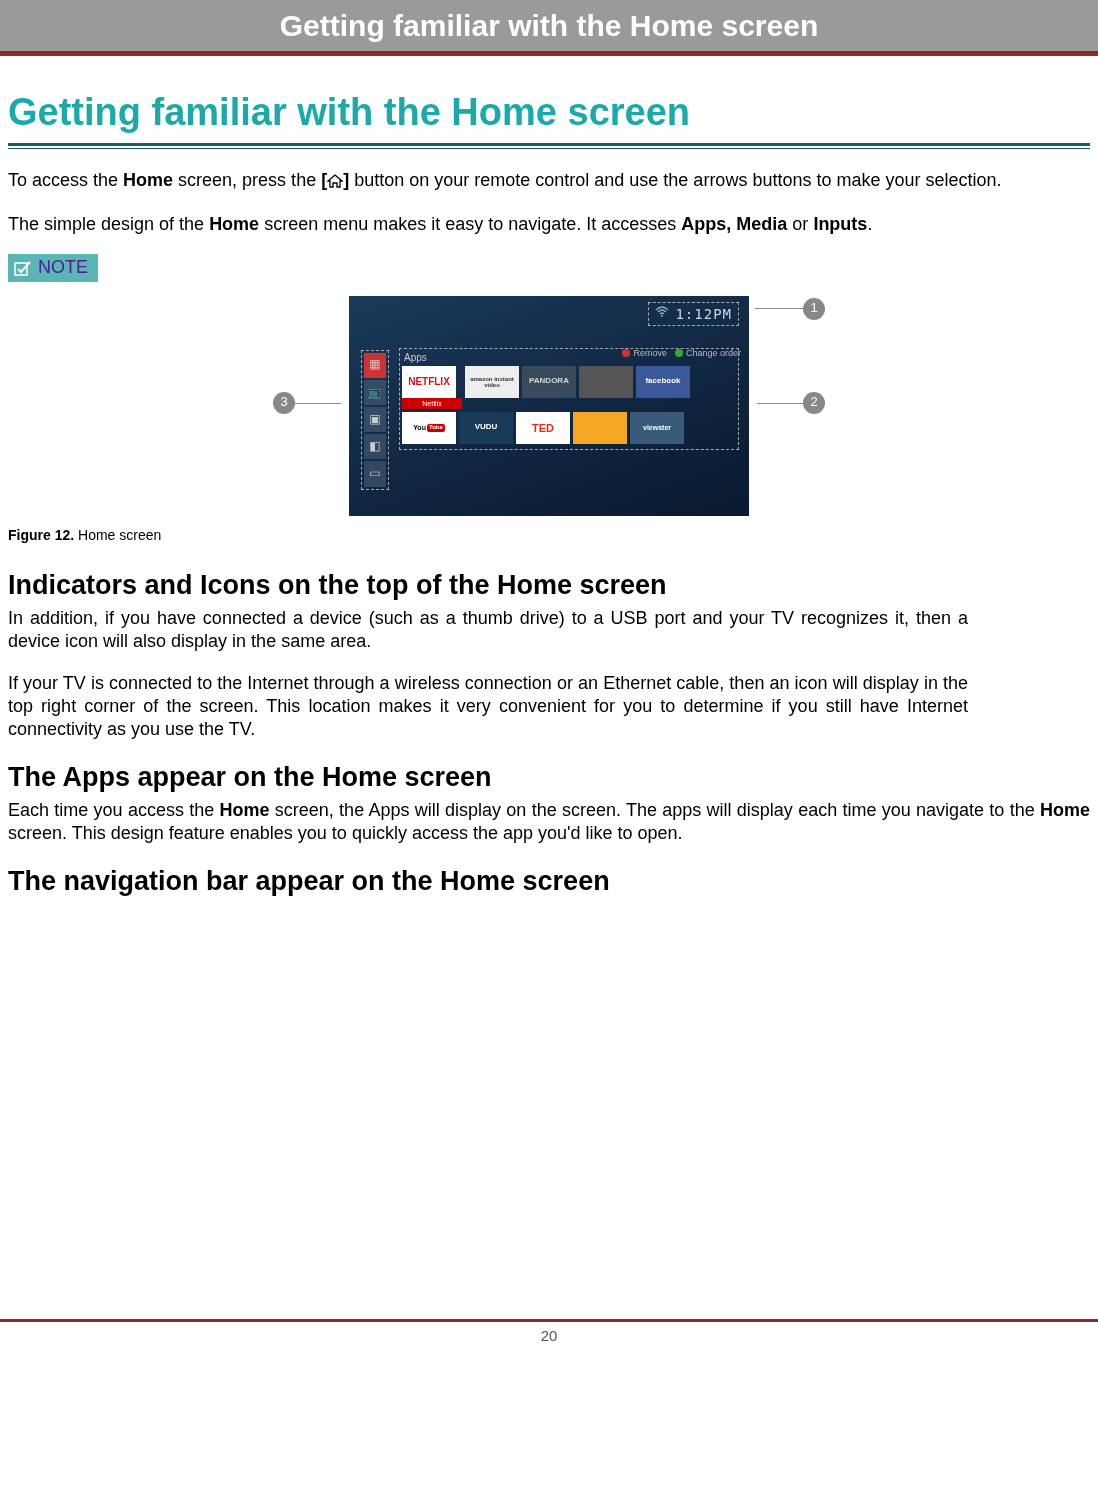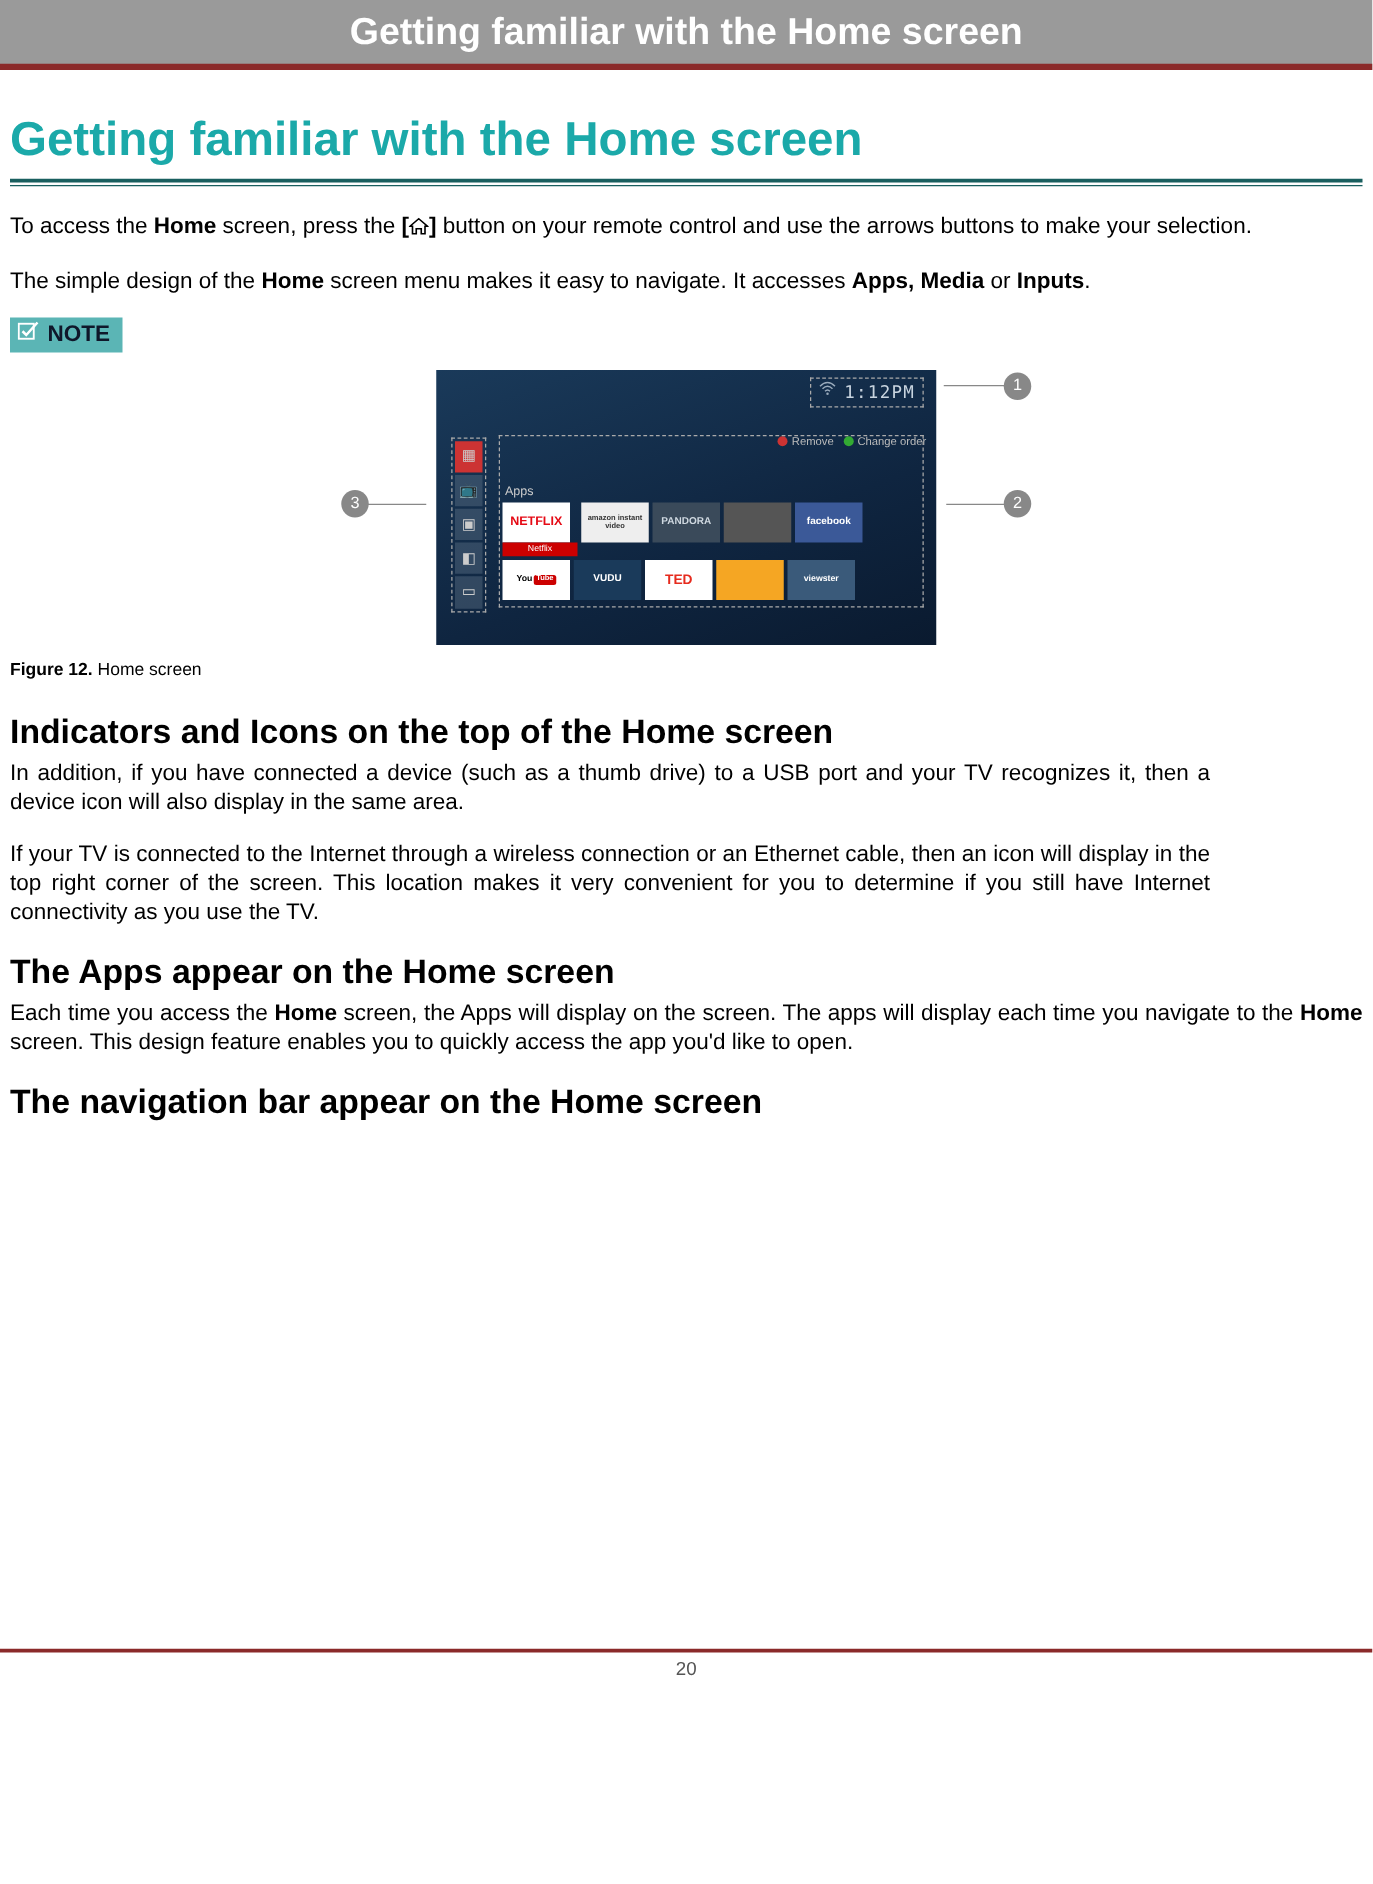--- a/index.html
+++ b/index.html
@@ -32,24 +32,24 @@
     .title-rule {
       border: none;
       border-top: 3px solid #1a5f5f;
       border-bottom: 1px solid #1a5f5f;
       height: 6px;
       margin-bottom: 20px;
     }
     .para { margin-bottom: 18px; }
     .note-badge {
       display: inline-flex;
-      align-items: flex-start;
+      align-items: center;
       background: #5bb5b5;
-      color: #0f172a;
-      font-weight: bold;
+      color: #4c1d95;
+      font-weight: normal;
       padding: 2px 10px 2px 6px;
       font-size: 18px;
       margin-bottom: 2px;
     }
     .note-badge svg { margin-right: 6px; }
     .figure-wrap {
       position: relative;
       width: 480px;
       margin: 12px auto 10px auto;
     }
@@ -58,34 +58,35 @@
       height: 220px;
       margin: 0 auto;
       background: linear-gradient(160deg, #1a3a5a 0%, #0f2540 60%, #0a1a2f 100%);
       position: relative;
       overflow: hidden;
     }
     .status-row {
       position: absolute;
       top: 6px; right: 10px;
       display: flex;
+      align-items: center;
       gap: 6px;
       border: 1px dashed #aaa;
       padding: 2px 6px;
     }
     .wifi-icon { color: #9ab; font-size: 12px; }
     .clock { color: #c8d4df; font-size: 14px; font-family: monospace; letter-spacing: 1px; }
     .apps-area {
       position: absolute;
       top: 52px; left: 50px;
       width: 340px;
       border: 1px dashed #aaa;
       padding: 2px;
     }
-    .apps-label { color: #ccc; font-size: 10px; margin-bottom: 2px; padding-left: 2px; margin-top: 36px; }
+    .apps-label { color: #ccc; font-size: 10px; margin-bottom: 2px; padding-left: 2px; }
     .action-row {
       position: absolute;
       top: 52px; right: 8px;
       display: flex; gap: 8px;
       font-size: 9px; color: #bbb;
     }
     .dot-red { width: 8px; height: 8px; background: #c33; border-radius: 50%; display:inline-block; margin-right:3px; vertical-align:middle;}
     .dot-green { width: 8px; height: 8px; background: #3a3; border-radius: 50%; display:inline-block; margin-right:3px; vertical-align:middle;}
     .app-row { display: flex; gap: 3px; margin-bottom: 3px; }
     .tile {

